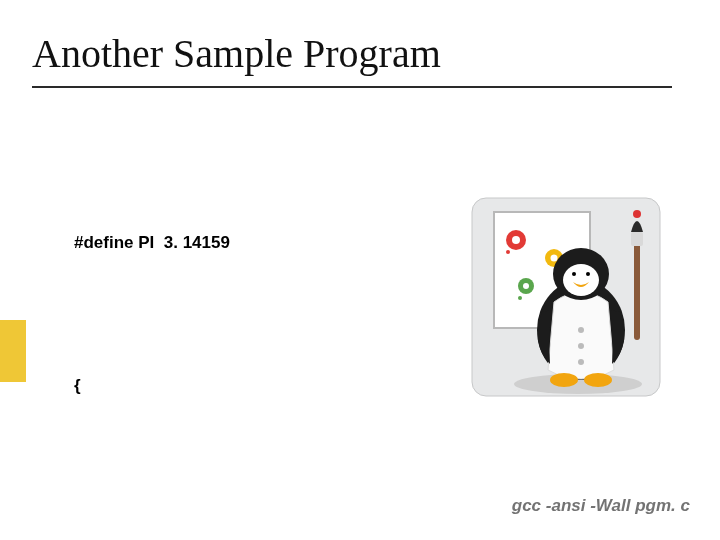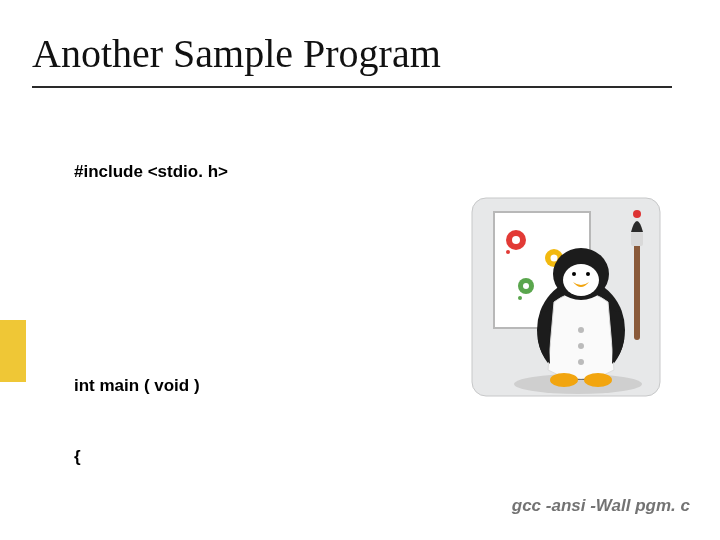--- a/index.html
+++ b/index.html
@@ -87,24 +87,23 @@
 <body>
 
 <div class="slide">
 
   <div class="left-accent"></div>
 
   <div class="title">Another Sample Program</div>
   <div class="title-rule"></div>
 
   <div class="code">
-    <span class="blk">#include &lt;stdio. h&gt;</span>
     <span class="blk">&nbsp;</span>
+    <span class="blk">#define PI  3. 14159</span>
     <span class="blk">&nbsp;</span>
-    <span class="blk">int main ( void )</span>
     <span class="blk">{</span>
     
     
     
     
     
     
     
   </div>
 

